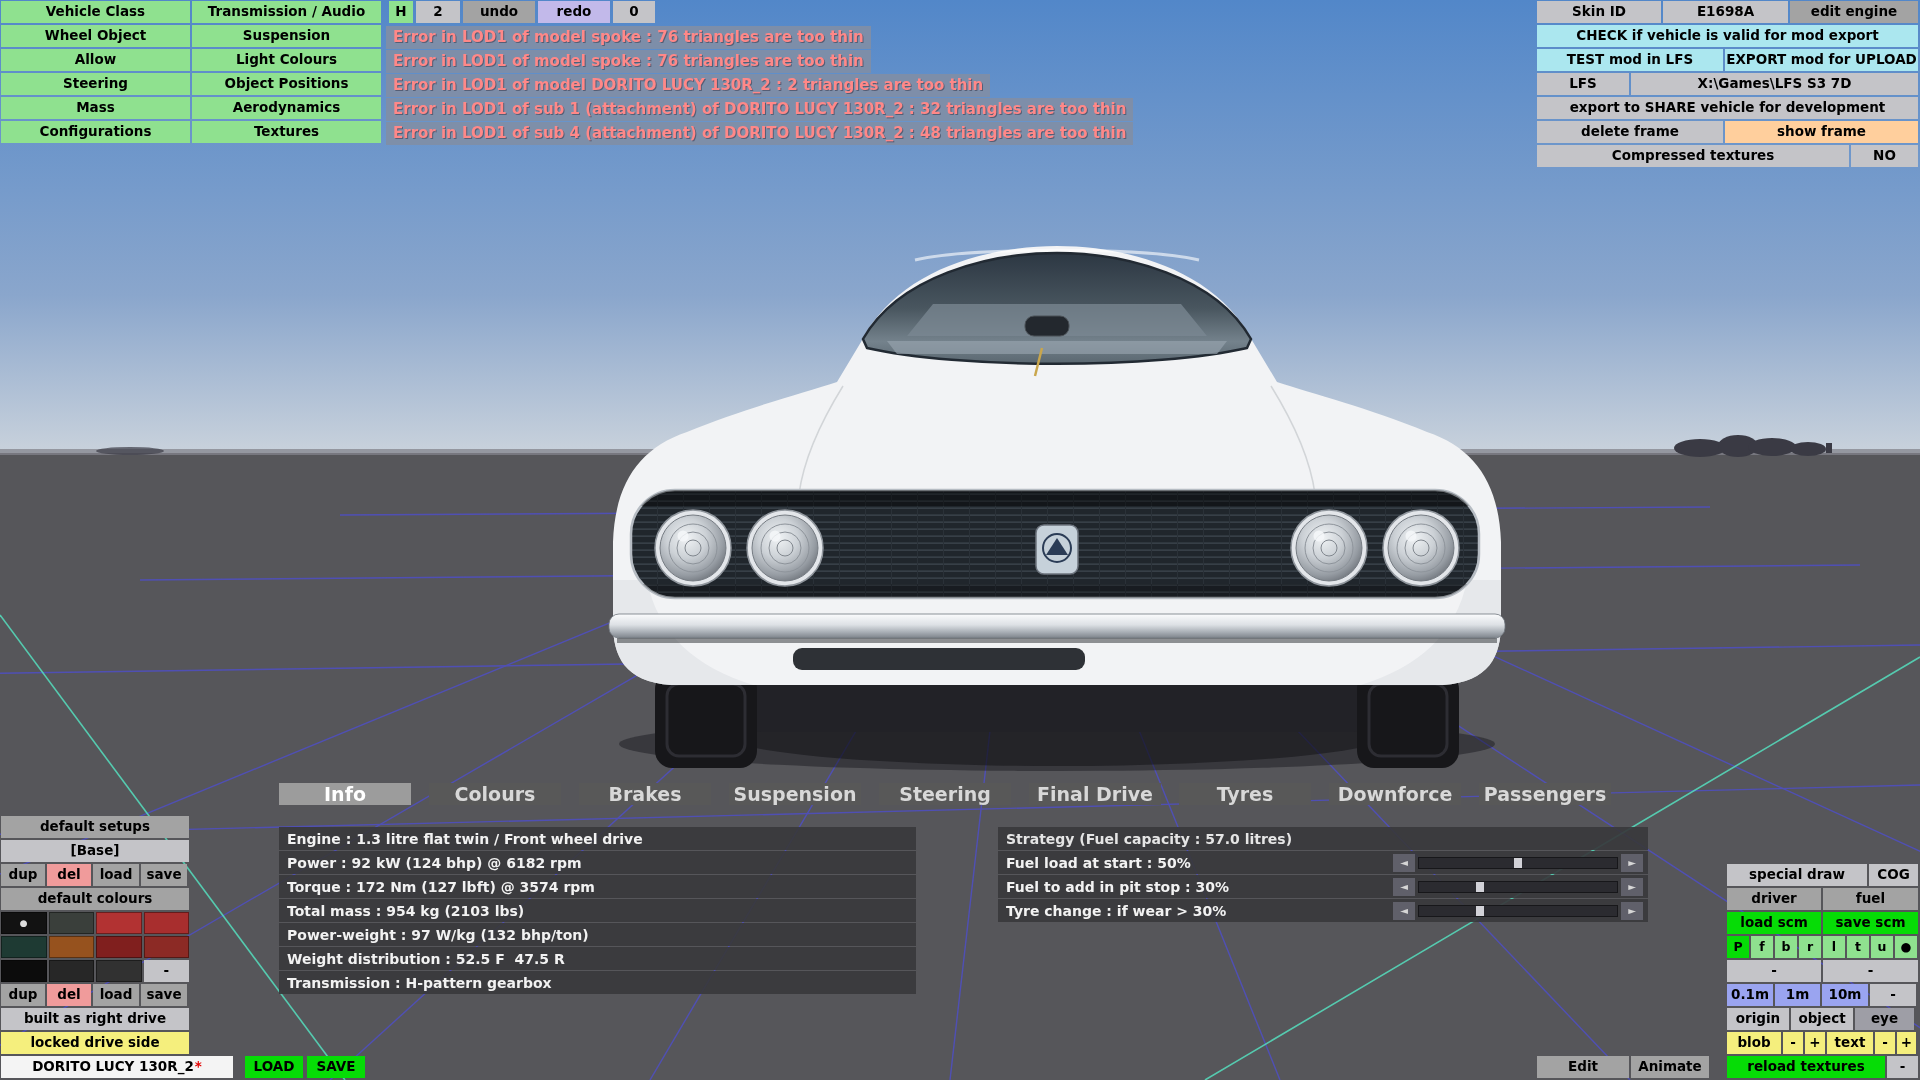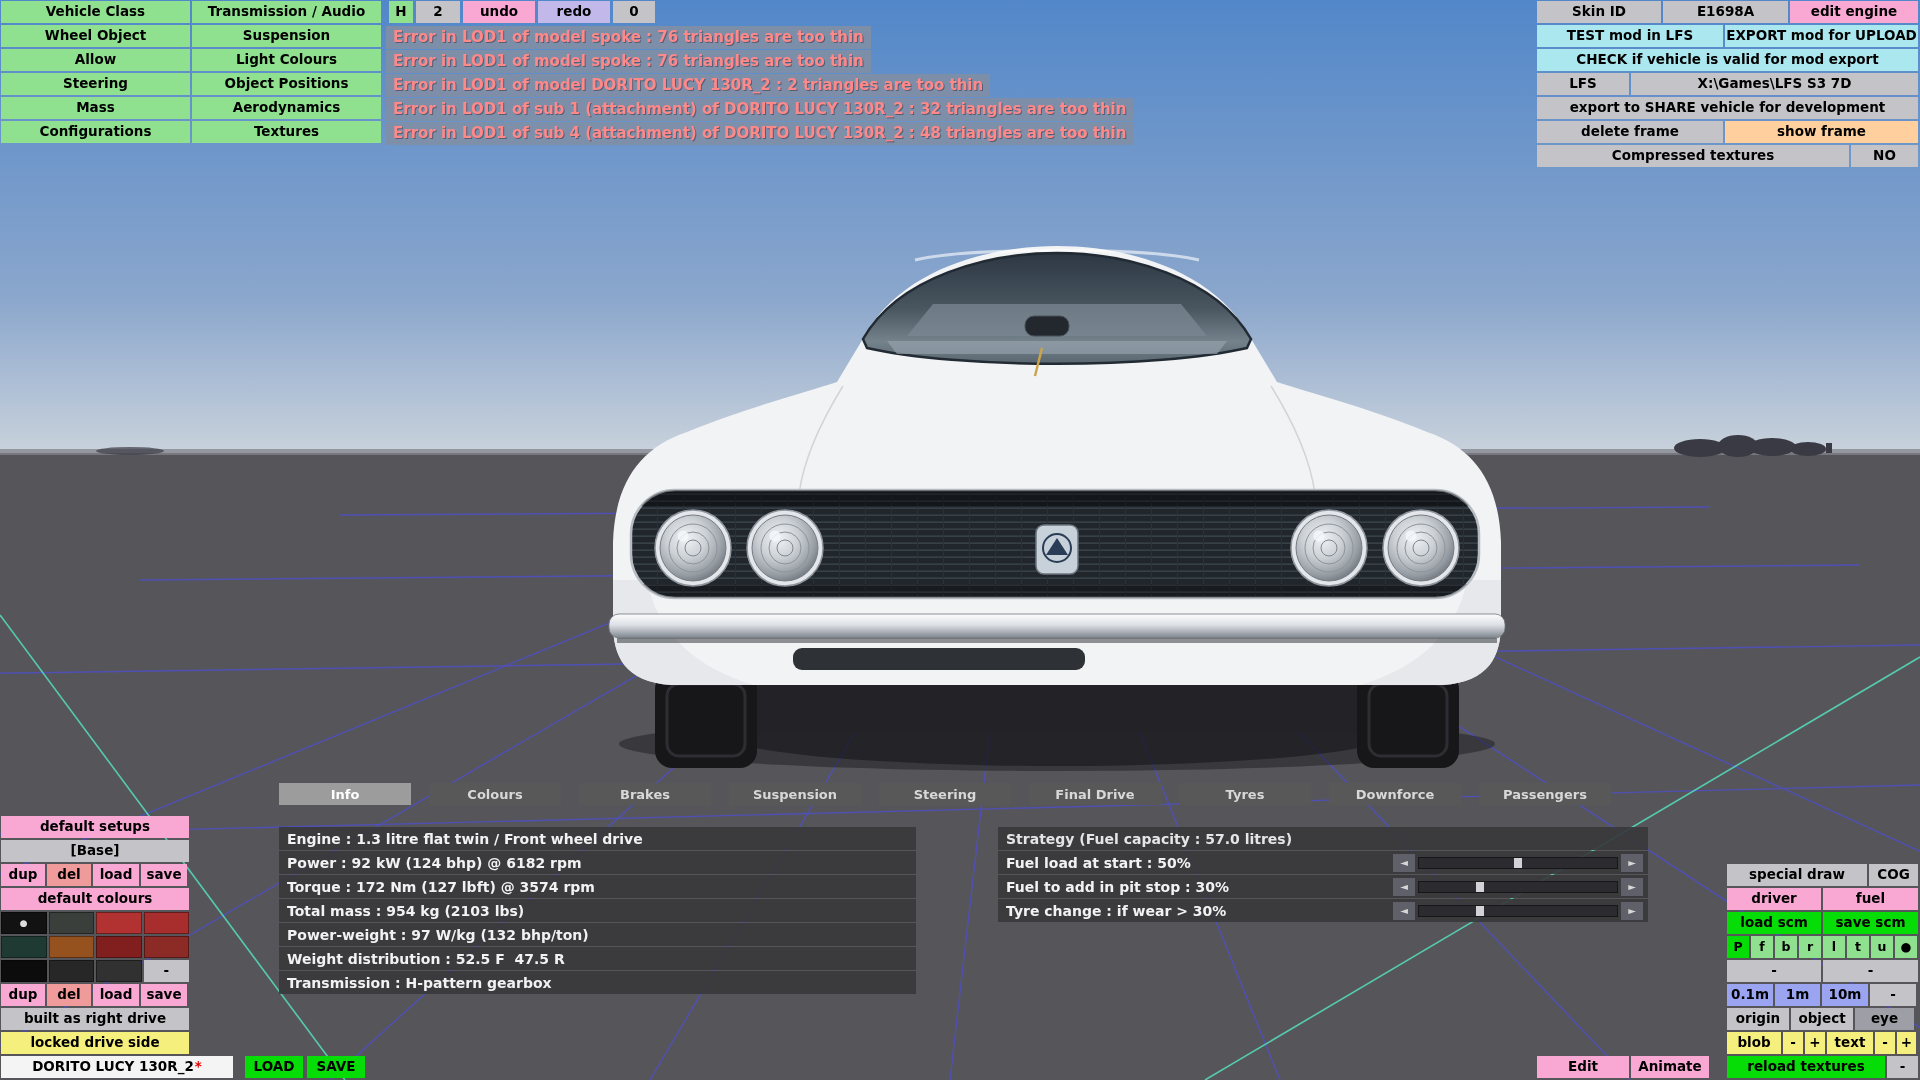--- a/index.html
+++ b/index.html
@@ -2,39 +2,39 @@
 <html><head>
 <meta charset="utf-8">
 <style>
   *{box-sizing:border-box;margin:0;padding:0;}
   html,body{width:1920px;height:1080px;}
   body{position:relative;overflow:hidden;background:#56565a;font-family:"DejaVu Sans","Liberation Sans",sans-serif;}
   .abs{position:absolute;}
   .btn{height:22px;display:flex;align-items:center;justify-content:center;font-size:13.5px;font-weight:700;color:#000;white-space:nowrap;line-height:1;user-select:none;}
   .green{background:#8fe18f;}
   .bgreen{background:#06dc06;}
-  .purple{background:#f9a8d4;}
+  .purple{background:#a3a3a3;}
   .purple.dim{background:#c2b9ea;}
   .cyan{background:#abe7ef;}
   .gray{background:#c4c4c8;}
   .gray.dim{background:#9e9ea6;}
   .peach{background:#ffcf9d;}
   .yellow{background:#f5ef7d;}
   .salmon{background:#f09b9b;}
   .white{background:#f4f4f4;}
   .bluebtn{background:#9aa4f0;}
   .stack{width:100%;}
   .panel-col{position:absolute;display:flex;flex-direction:column;gap:2px;}
   .prow{display:flex;gap:2px;height:22px;}
   .prow .btn{height:22px;}
   .menu-col{position:absolute;display:flex;flex-direction:column;gap:2px;width:189px;}
   #error-list{position:absolute;left:386px;top:26px;display:flex;flex-direction:column;gap:1px;}
   .error-row{background:rgba(128,142,166,0.92);color:#ff8888;font-weight:700;font-size:15px;height:23px;line-height:23px;padding:0 7px;width:fit-content;text-shadow:1px 1px 0 rgba(45,45,65,0.5);white-space:pre;}
   #tab-bar{position:absolute;left:279px;top:783px;display:flex;gap:18px;}
-  .tab{width:132px;height:22px;display:flex;align-items:center;justify-content:center;background:#585858;color:#d8d8d8;font-size:13px;font-weight:700;white-space:nowrap;}
+  .tab{width:132px;height:22px;display:flex;align-items:center;justify-content:center;background:#585858;color:#d8d8d8;font-size:19px;font-weight:700;white-space:nowrap;}
   .tab.active{background:#9c9c9c;color:#fff;}
   .dark-row{background:rgba(56,56,60,0.92);color:#f2f2f2;font-size:14px;font-weight:700;height:23px;display:flex;align-items:center;padding:0 8px;white-space:pre;}
   .dark-row.title{color:#e5e5e5;}
   #info-panel{position:absolute;left:279px;top:827px;width:637px;display:flex;flex-direction:column;gap:1px;}
   #info-panel .dark-row{width:100%;}
   #strategy-panel{position:absolute;left:998px;top:827px;width:650px;display:flex;flex-direction:column;gap:1px;}
   #strategy-panel .dark-row{width:100%;}
   .slider-row{padding:0 5px 0 8px;}
   .slider-label{flex:1;}
   .arrow-btn{width:22px;height:18px;background:#60606a;color:#d6d6d6;font-size:10px;display:flex;align-items:center;justify-content:center;font-weight:700;}
@@ -239,25 +239,25 @@
     <div class="error-row">Error in LOD1 of sub 4 (attachment) of DORITO LUCY 130R_2 : 48 triangles are too thin</div>
   </div>
 
 <div class="panel-col" style="left:1537px;top:1px;width:381px;">
   <div class="prow">
     <div class="btn gray" style="width:124px">Skin ID</div>
     <div class="btn gray" style="width:125px">E1698A</div>
     <div class="btn purple" style="flex:1">edit engine</div>
   </div>
   <div class="prow">
+    <div class="btn cyan stack">CHECK if vehicle is valid for mod export</div>
+  </div>
+  <div class="prow">
     <div class="btn cyan" style="width:186px">TEST mod in LFS</div>
     <div class="btn cyan" style="flex:1">EXPORT mod for UPLOAD</div>
-  </div>
-  <div class="prow">
-    <div class="btn cyan stack">CHECK if vehicle is valid for mod export</div>
   </div>
   <div class="prow">
     <div class="btn gray" style="width:92px">LFS</div>
     <div class="btn gray" style="flex:1">X:\Games\LFS S3 7D</div>
   </div>
   <div class="prow">
     <div class="btn gray stack">export to SHARE vehicle for development</div>
   </div>
   <div class="prow">
     <div class="btn gray" style="width:186px">delete frame</div>

